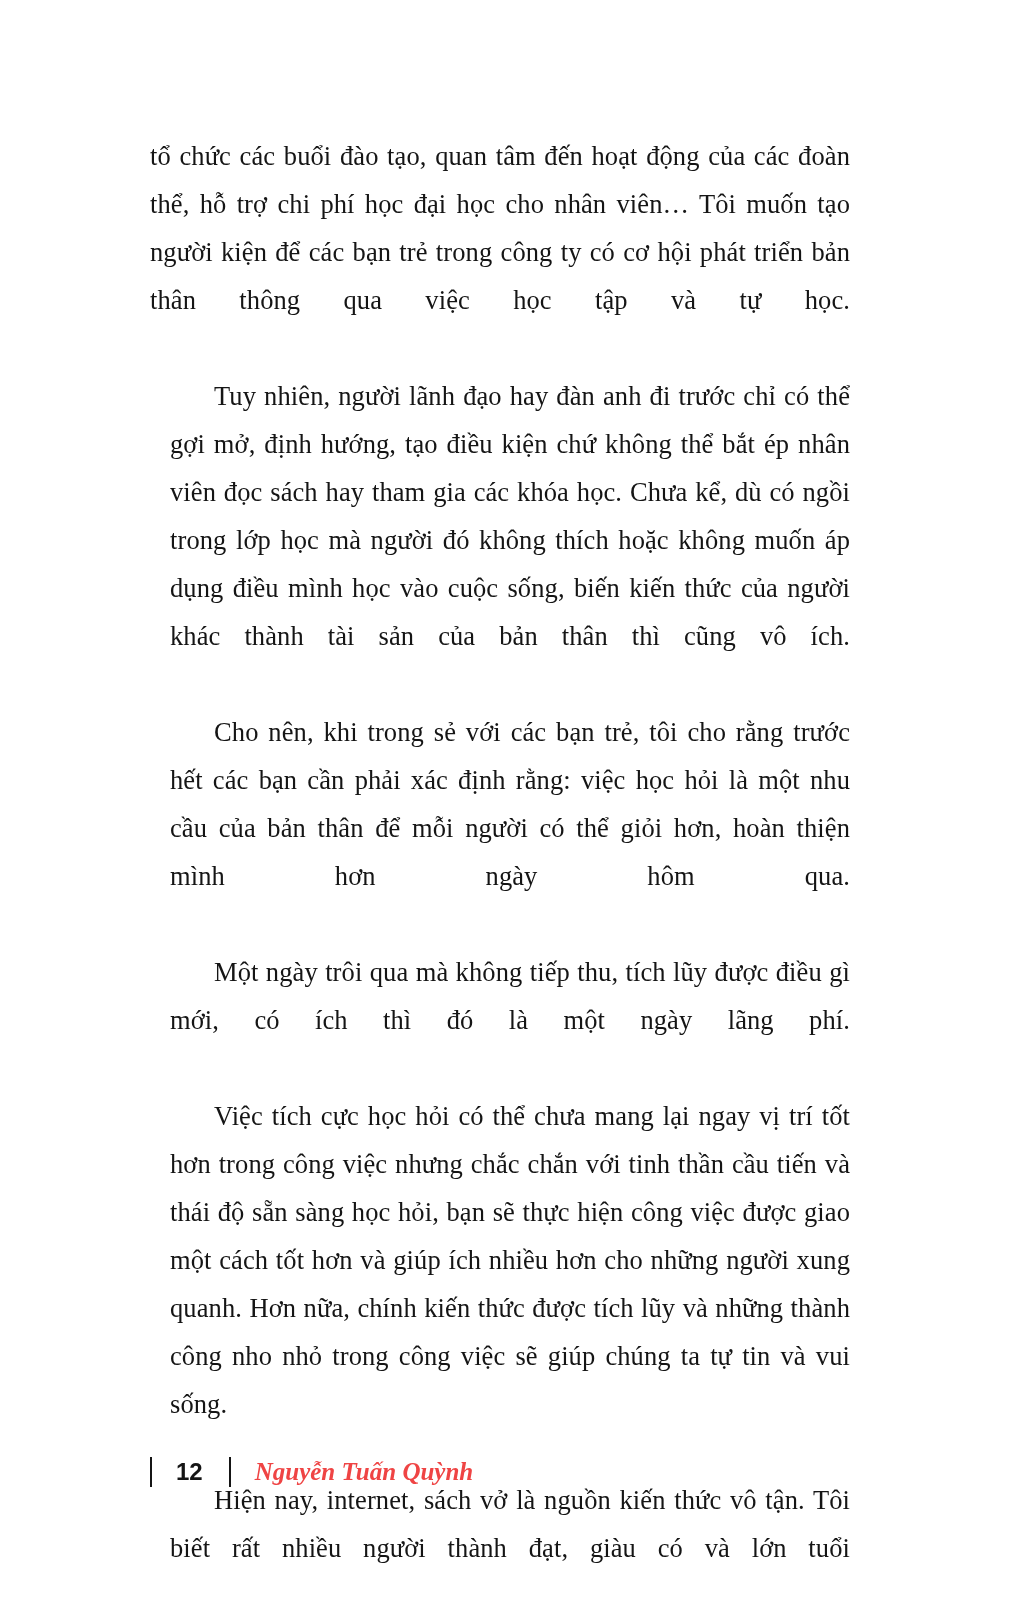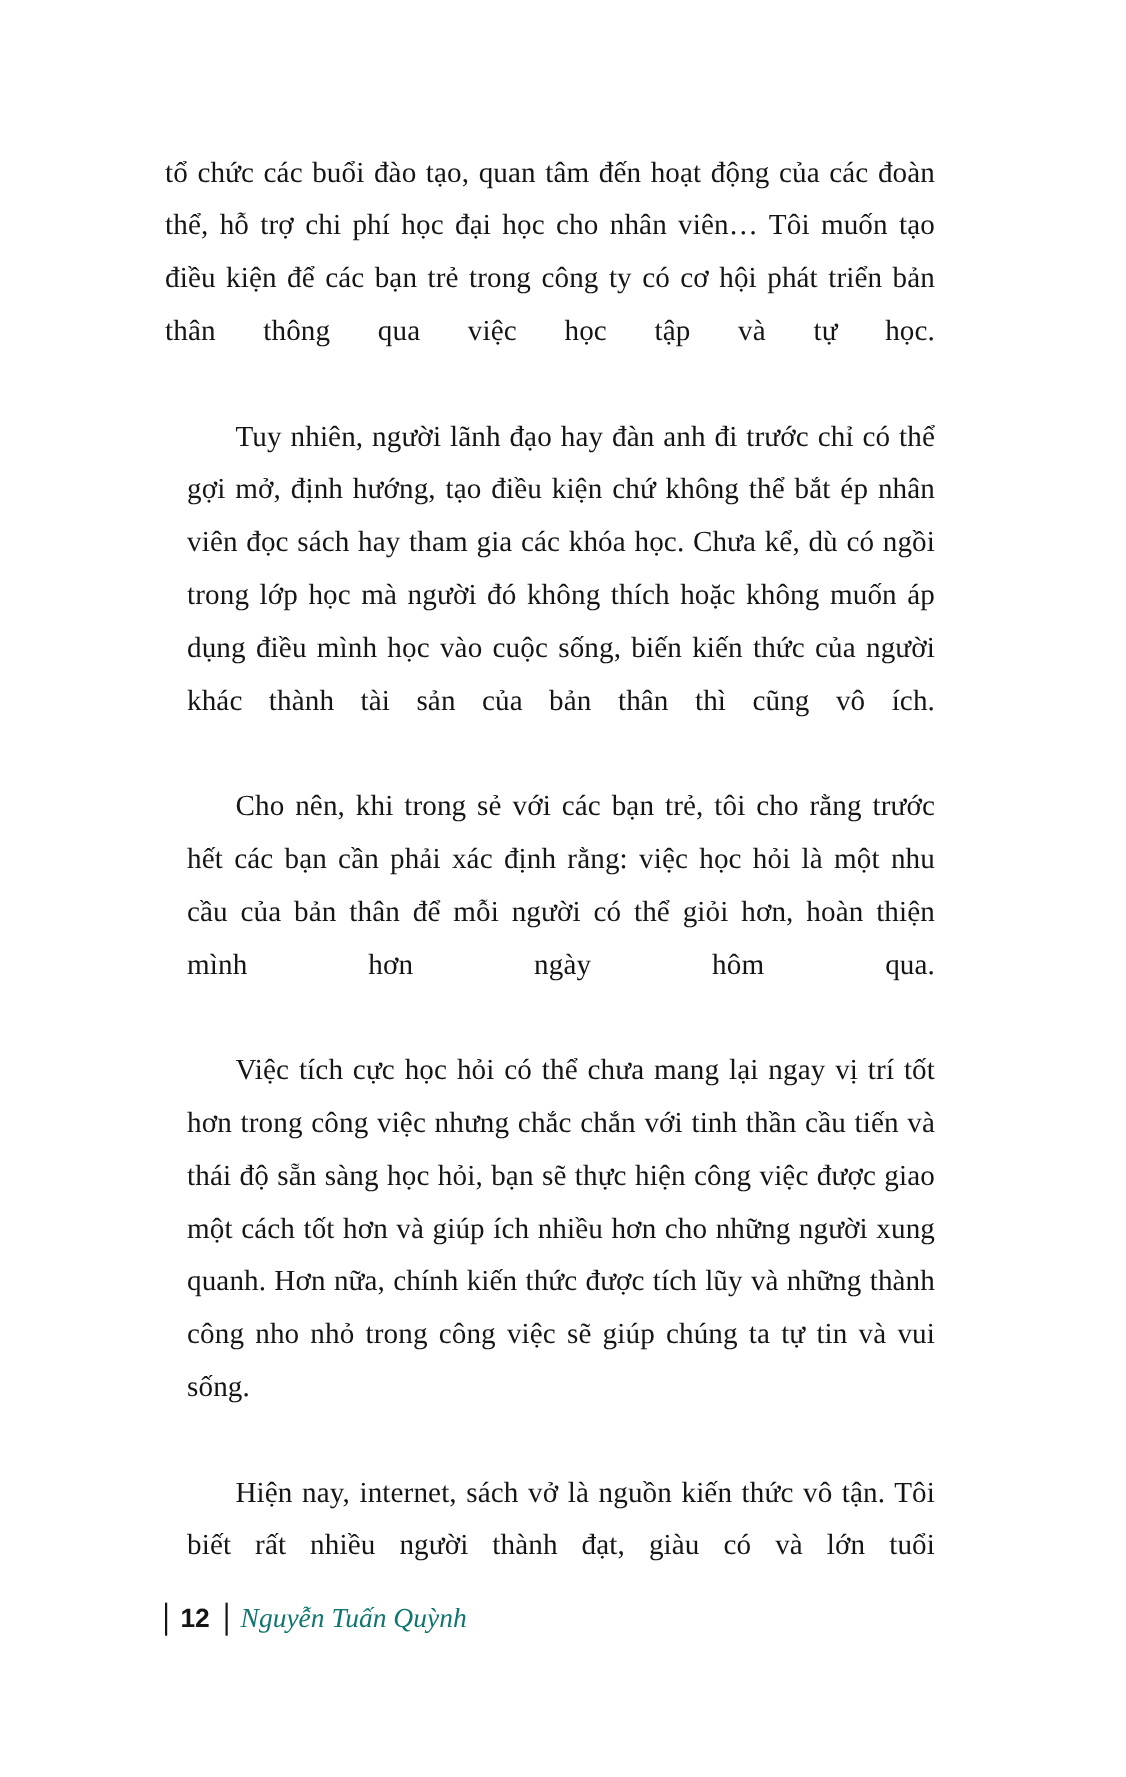--- a/index.html
+++ b/index.html
@@ -56,21 +56,21 @@
     display: inline-block;
     width: 100%;
   }
 
   .footer {
     position: absolute;
     left: 150px;
     bottom: 126px;
     display: flex;
     align-items: center;
-    gap: 0px;
+    gap: 12px;
     height: 34px;
     margin-top: 28px;
   }
 
   .footer .rule {
     display: inline-block;
     width: 2px;
     height: 30px;
     background: #151515;
     margin-right: 12px;
@@ -88,35 +88,36 @@
     display: inline-block;
     width: 2px;
     height: 30px;
     background: #151515;
     margin: 0 12px 0 14px;
   }
 
   .footer .author {
     font-family: "Liberation Serif", "DejaVu Serif", serif;
     font-style: italic;
-    font-weight: normal;
+    font-weight: bold;
     font-size: 25px;
-    color: #0f766e;
+    color: #ef4444;
     line-height: 30px;
   }
 </style>
 </head>
 <body>
 
 <div class="page">
 
   <div class="text-column">
-    <p class="para">tổ chức các buổi đào tạo, quan tâm đến hoạt động của các đoàn thể, hỗ trợ chi phí học đại học cho nhân viên… Tôi muốn tạo điều kiện để các bạn trẻ trong công ty có cơ hội phát triển bản thân thông qua việc học tập và tự học.</p>
+    <p class="para">tổ chức các buổi đào tạo, quan tâm đến hoạt động của các đoàn thể, hỗ trợ chi phí học đại học cho nhân viên… Tôi muốn tạo người kiện để các bạn trẻ trong công ty có cơ hội phát triển bản thân thông qua việc học tập và tự học.</p>
     <p class="para indent">Tuy nhiên, người lãnh đạo hay đàn anh đi trước chỉ có thể gợi mở, định hướng, tạo điều kiện chứ không thể bắt ép nhân viên đọc sách hay tham gia các khóa học. Chưa kể, dù có ngồi trong lớp học mà người đó không thích hoặc không muốn áp dụng điều mình học vào cuộc sống, biến kiến thức của người khác thành tài sản của bản thân thì cũng vô ích.</p>
     <p class="para indent">Cho nên, khi trong sẻ với các bạn trẻ, tôi cho rằng trước hết các bạn cần phải xác định rằng: việc học hỏi là một nhu cầu của bản thân để mỗi người có thể giỏi hơn, hoàn thiện mình hơn ngày hôm qua.</p>
+    <p class="para indent">Một ngày trôi qua mà không tiếp thu, tích lũy được điều gì mới, có ích thì đó là một ngày lãng phí.</p>
     <p class="para indent">Việc tích cực học hỏi có thể chưa mang lại ngay vị trí tốt hơn trong công việc nhưng chắc chắn với tinh thần cầu tiến và thái độ sẵn sàng học hỏi, bạn sẽ thực hiện công việc được giao một cách tốt hơn và giúp ích nhiều hơn cho những người xung quanh. Hơn nữa, chính kiến thức được tích  lũy và những thành công nho nhỏ trong công việc sẽ giúp chúng ta tự tin và vui sống.</p>
     <p class="para indent">Hiện nay, internet, sách vở là nguồn kiến thức vô tận. Tôi biết rất nhiều người thành đạt, giàu có và lớn tuổi</p>
   </div>
 
   <div class="footer">
     <span class="rule"></span>
     <span class="page-number">12</span>
     <span class="sep"></span>
     <span class="author">Nguyễn Tuấn Quỳnh</span>
   </div>

